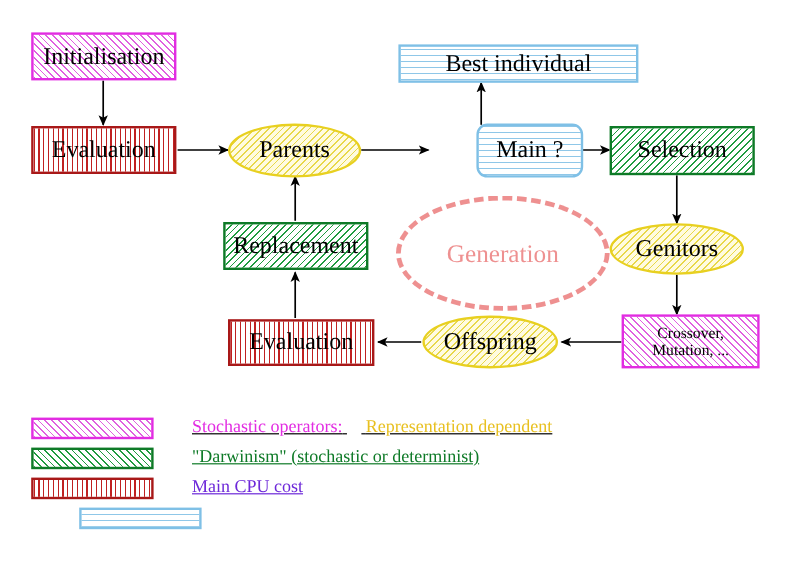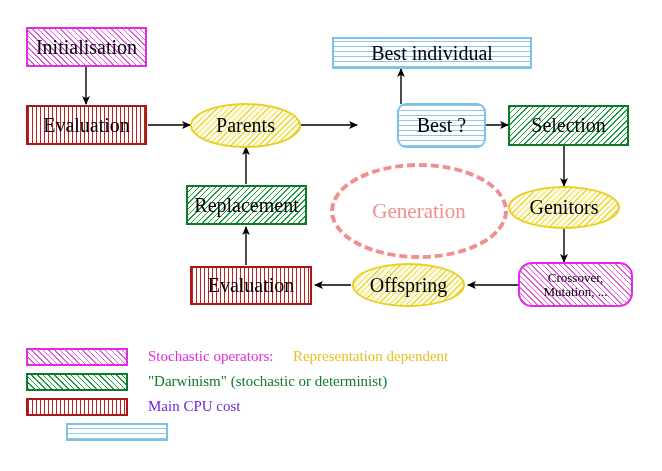--- a/index.html
+++ b/index.html
@@ -98,32 +98,33 @@
     align-items: center;
     height: 25px;
   }
   .legend-swatch {
     width: 102px;
     height: 18px;
     box-sizing: border-box;
     flex: 0 0 auto;
   }
   .legend-label {
-    margin-left: 20px;
+    margin-left: 32px;
     font-size: 15px;
     white-space: nowrap;
+    text-decoration: underline;
   }
   .lg-magenta { color: #e22ce2; }
   .lg-gold    { color: #e8c020; }
   .lg-green   { color: #0e7a27; }
   .lg-red     { color: #6d28d9; }
   .lg-blue    { color: #8fc0e0; }
   .sp { display: inline-block; width: 12px; }
 
-  .crossover-text { font-size: 13px; border-radius: 14px; }
+  .crossover-text { font-size: 13px; }
 </style>
 </head>
 <body>
 
 <svg id="canvas" viewBox="0 0 662 471" xmlns="http://www.w3.org/2000/svg">
   <defs>
     <marker id="arrowhead" markerWidth="9" markerHeight="9" refX="8" refY="4.5" orient="auto" markerUnits="userSpaceOnUse">
       <path d="M0,0.6 L9,4.5 L0,8.4 L2.2,4.5 Z" fill="#000000"></path>
     </marker>
   </defs>
@@ -157,21 +158,21 @@
 
 <div class="node hatch-red-vert" id="n-evaluation-top" style="left:26px; top:105px; width:121px; height:40px; font-size:20px;">
   <span>Evaluation</span>
 </div>
 
 <div class="node hatch-yellow-ellipse" id="n-parents" style="left:190px; top:103px; width:111px; height:45px; font-size:20px;">
   <span>Parents</span>
 </div>
 
 <div class="node hatch-blue-horiz rounded" id="n-stop" style="left:357px; top:103px; width:89px; height:45px; font-size:20px;">
-  <span>Best ?</span>
+  <span>Main ?</span>
 </div>
 
 <div class="node hatch-blue-horiz" id="n-best-individual" style="left:292px; top:37px; width:200px; height:32px; font-size:20px;">
   <span>Best individual</span>
 </div>
 
 <div class="node hatch-green" id="n-selection" style="left:508px; top:105px; width:121px; height:41px; font-size:20px;">
   <span>Selection</span>
 </div>
 

